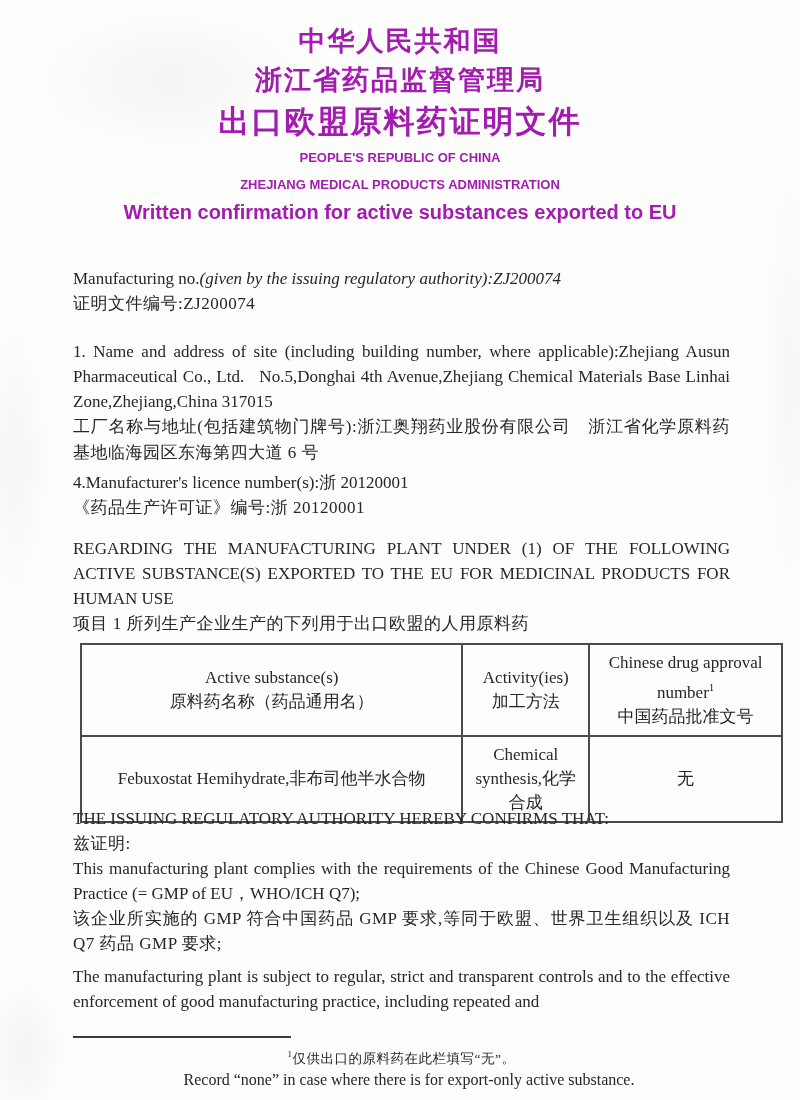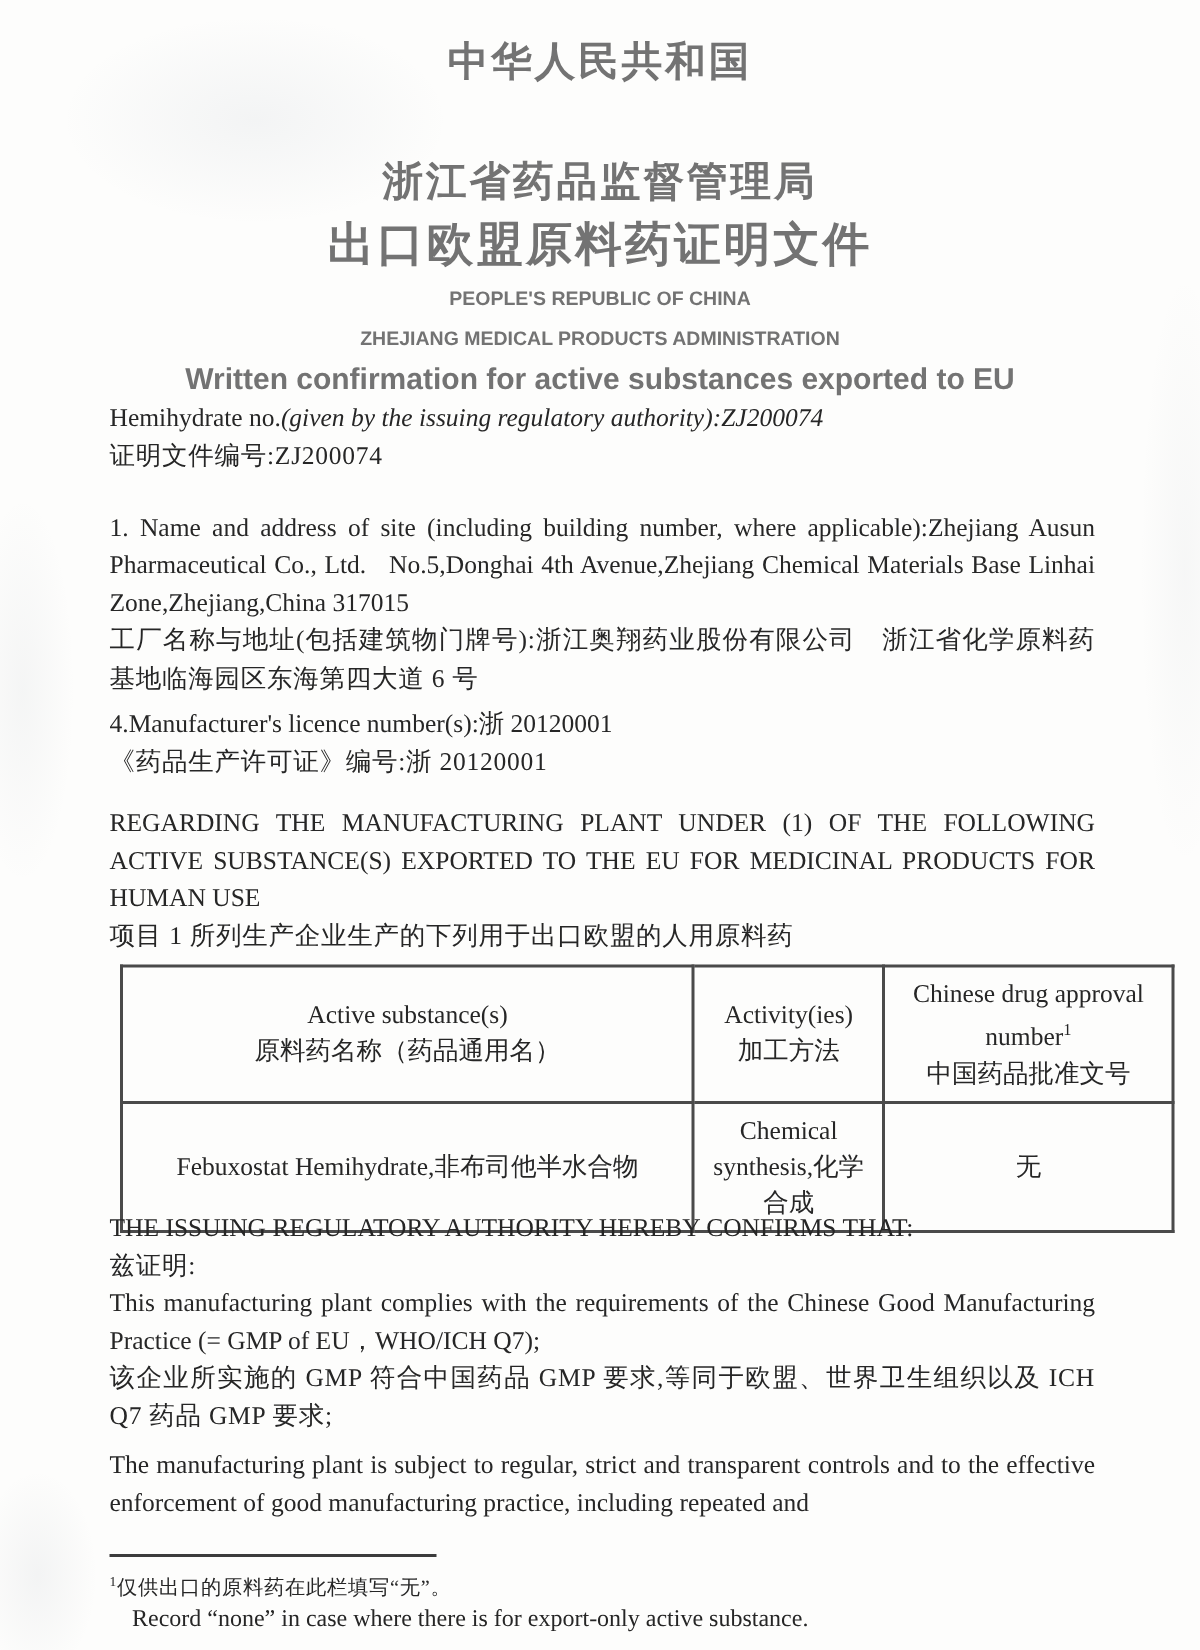--- a/index.html
+++ b/index.html
@@ -23,25 +23,25 @@
   .smudge.s3 { left: -15px; top: 980px; width: 80px; height: 140px;
     background: radial-gradient(ellipse at center, rgba(110,120,135,0.07), transparent 70%); }
   .smudge.s4 { right: -20px; top: 180px; width: 60px; height: 400px;
     background: radial-gradient(ellipse at center, rgba(120,130,145,0.05), transparent 70%); }
 
   
   .hdr {
     position: absolute;
     top: 22px; left: 0; right: 0;
     text-align: center;
-    color: #737373;
+    color: #a21caf;
   }
   .hdr .cn { font-weight: bold; letter-spacing: 2px; }
   .hdr .cn1 { font-size: 27px; line-height: 39px; }
-  .hdr .cn2 { font-size: 27px; line-height: 39px; margin-top: 41px; }
+  .hdr .cn2 { font-size: 27px; line-height: 39px; }
   .hdr .cn3 { font-size: 31px; line-height: 44px; }
   .hdr .en {
     font-family: "Liberation Sans", "DejaVu Sans", sans-serif;
     font-weight: bold;
   }
   .hdr .en1, .hdr .en2 { font-size: 13px; line-height: 27px; }
   .hdr .en3 { font-size: 20px; line-height: 28px; }
 
   
   .blk {
@@ -77,21 +77,21 @@
     padding: 6px 8px;
   }
   table.cert th { height: 70px; }
   table.cert td { height: 74px; }
   table.cert sup { font-size: 11px; }
   .col1 { width: 54.4%; }
   .col2 { width: 18.1%; }
   .col3 { width: 27.5%; }
 
   
-  .b-foot { position: absolute; top: 1036px; left: 73px; right: 70px; }
+  .b-foot { position: absolute; top: 1036px; left: 73px; right: 70px; text-align: center; }
   .fn-rule { width: 218px; border-top: 2px solid #3c3c3c; margin-bottom: 6px; }
   .fn-cn { font-size: 13.5px; line-height: 21px; letter-spacing: 0.5px; }
   .fn-cn sup { font-size: 9px; }
   .fn-en { font-size: 16px; line-height: 21px; padding-left: 15px; }
 </style>
 </head>
 <body>
 
 <div class="page">
 
@@ -103,21 +103,21 @@
   <div class="hdr">
     <div class="cn cn1">中华人民共和国</div>
     <div class="cn cn2">浙江省药品监督管理局</div>
     <div class="cn cn3">出口欧盟原料药证明文件</div>
     <div class="en en1">PEOPLE'S REPUBLIC OF CHINA</div>
     <div class="en en2">ZHEJIANG MEDICAL PRODUCTS ADMINISTRATION</div>
     <div class="en en3">Written confirmation for active substances exported to EU</div>
   </div>
 
   <div class="blk b-conf">
-    <div><span>Hemihydrate no.</span><span class="ital">(given by the issuing regulatory authority):ZJ200074</span></div>
+    <div><span>Manufacturing no.</span><span class="ital">(given by the issuing regulatory authority):ZJ200074</span></div>
     <div class="cnline">证明文件编号:ZJ200074</div>
   </div>
 
   <div class="blk b-s1">
     <div>1. Name and address of site (including building number, where applicable):Zhejiang Ausun Pharmaceutical Co., Ltd.&nbsp;&nbsp;&nbsp;No.5,Donghai 4th Avenue,Zhejiang Chemical Materials Base Linhai Zone,Zhejiang,China 317015</div>
     <div class="cnline">工厂名称与地址(包括建筑物门牌号):浙江奥翔药业股份有限公司　浙江省化学原料药基地临海园区东海第四大道 6 号</div>
   </div>
 
   <div class="blk b-s2">
     <div>4.Manufacturer's licence number(s):浙 20120001</div>

